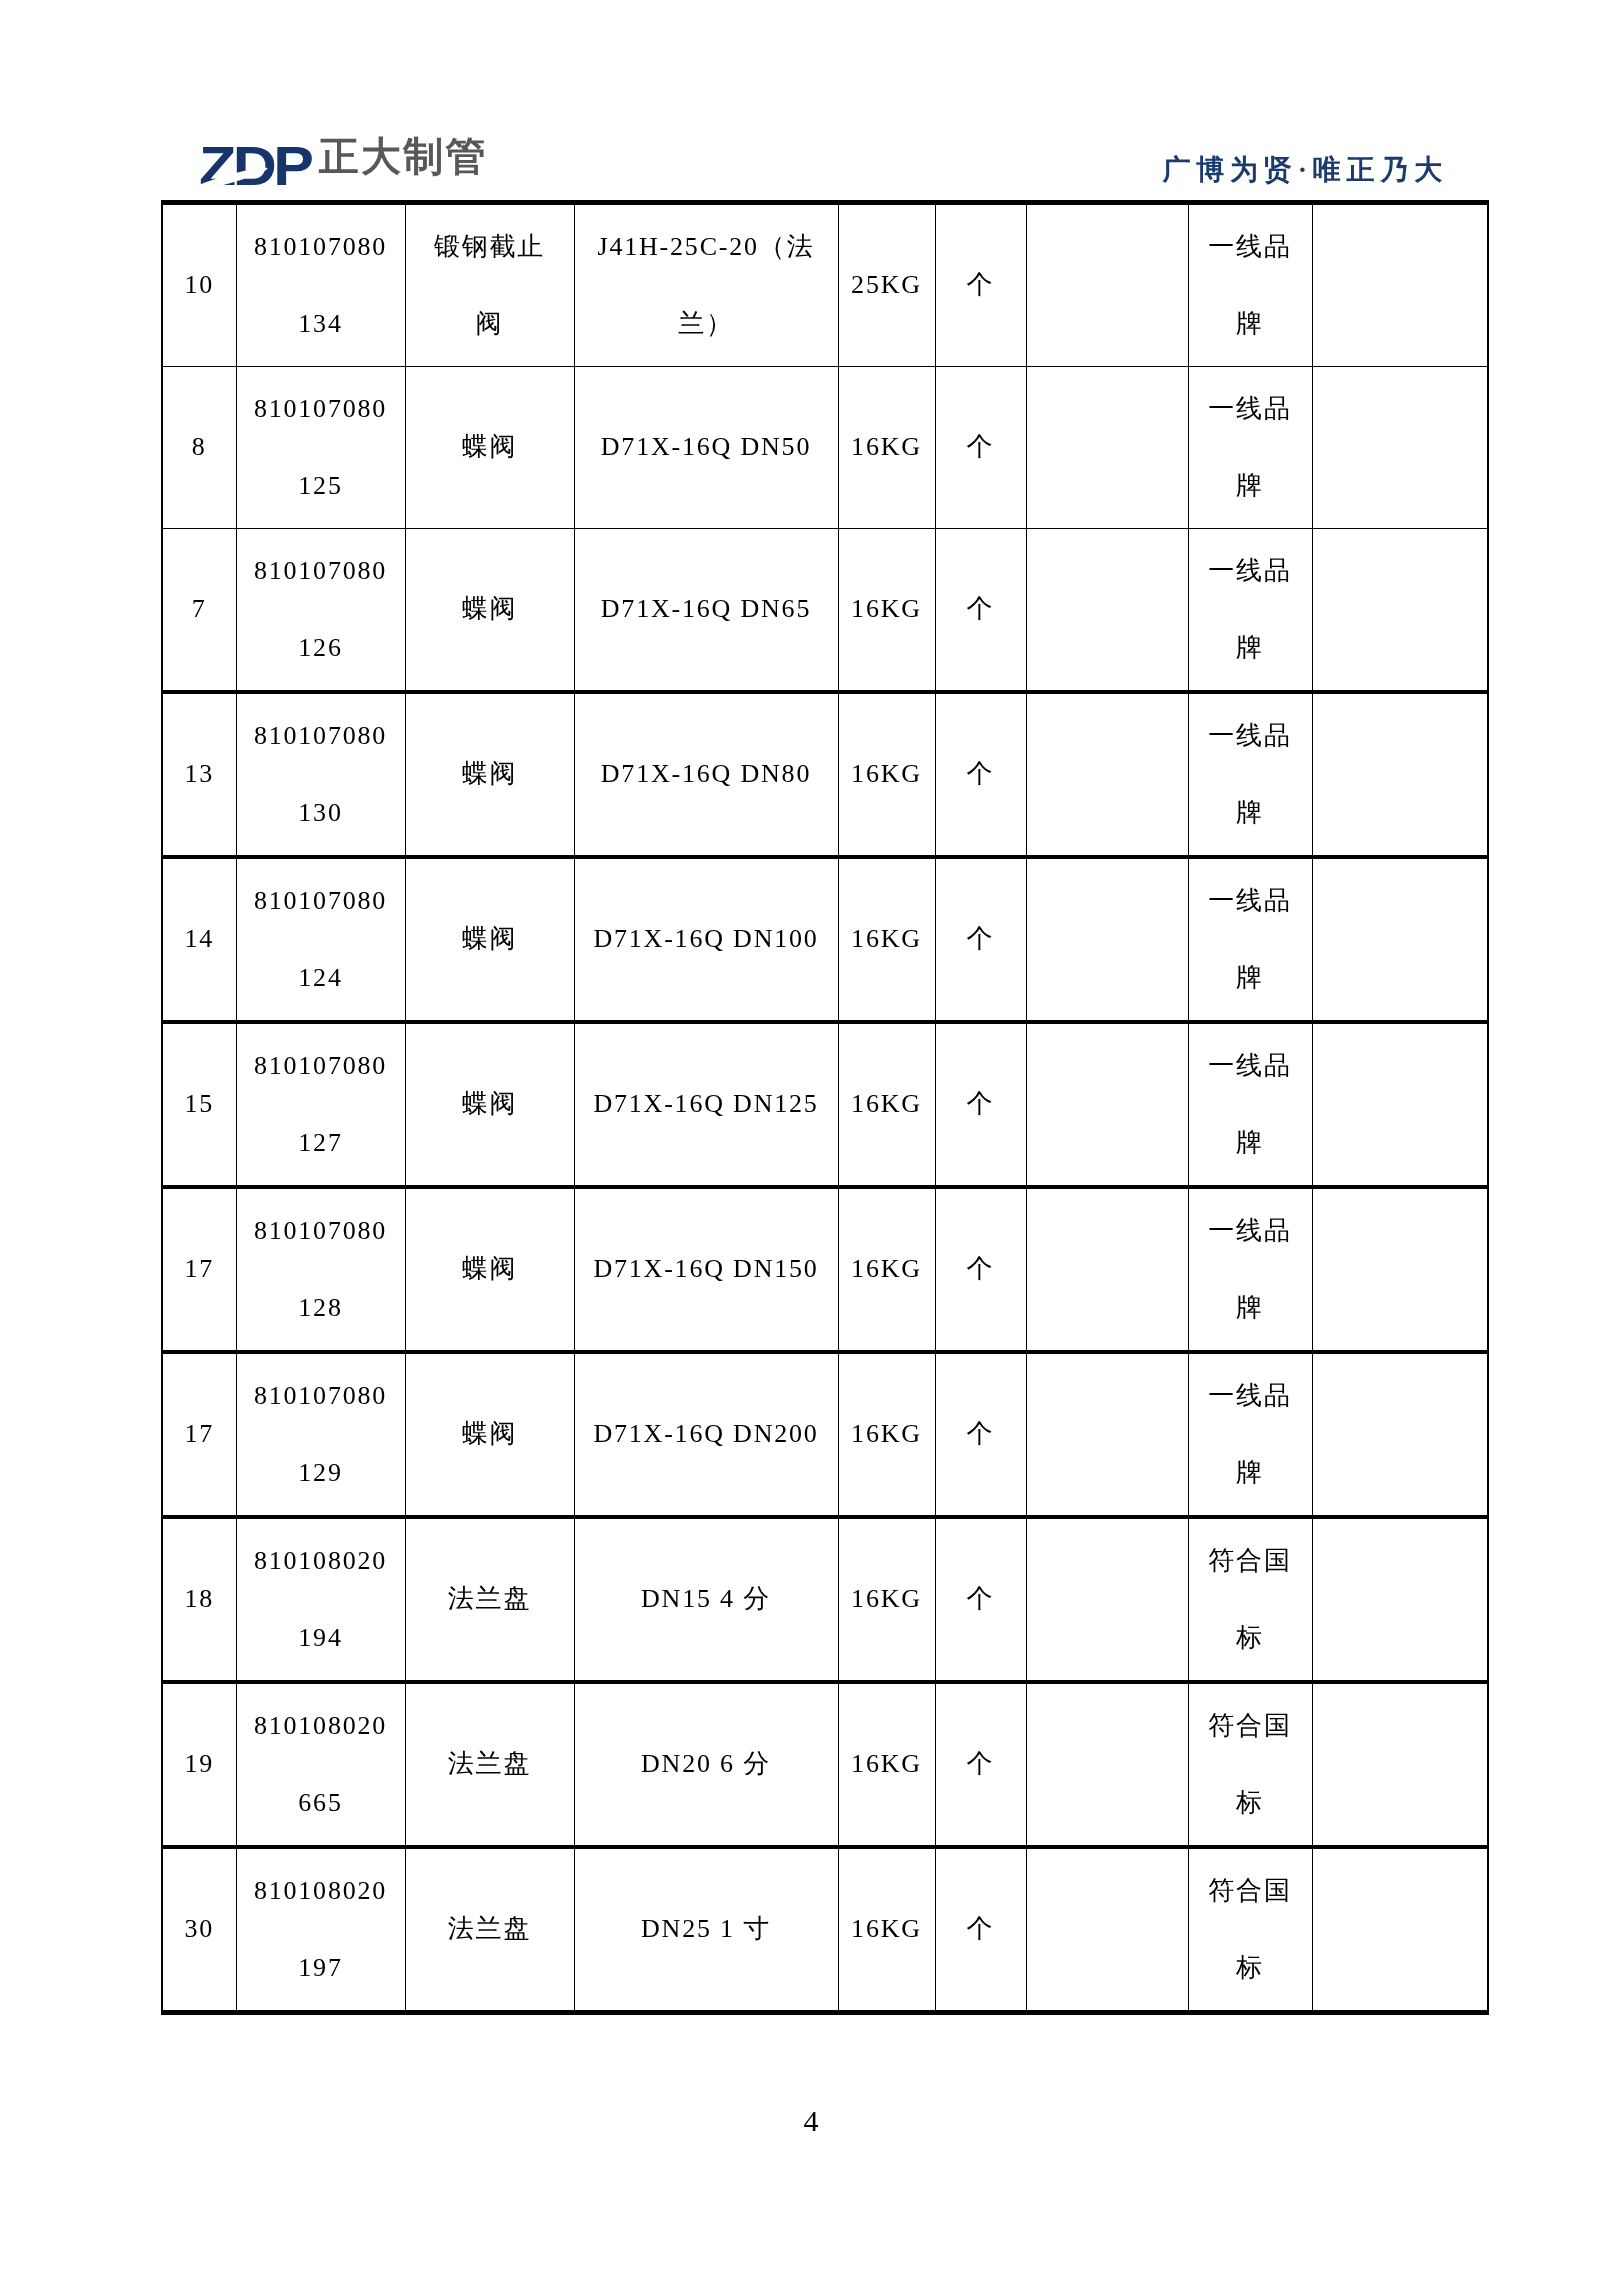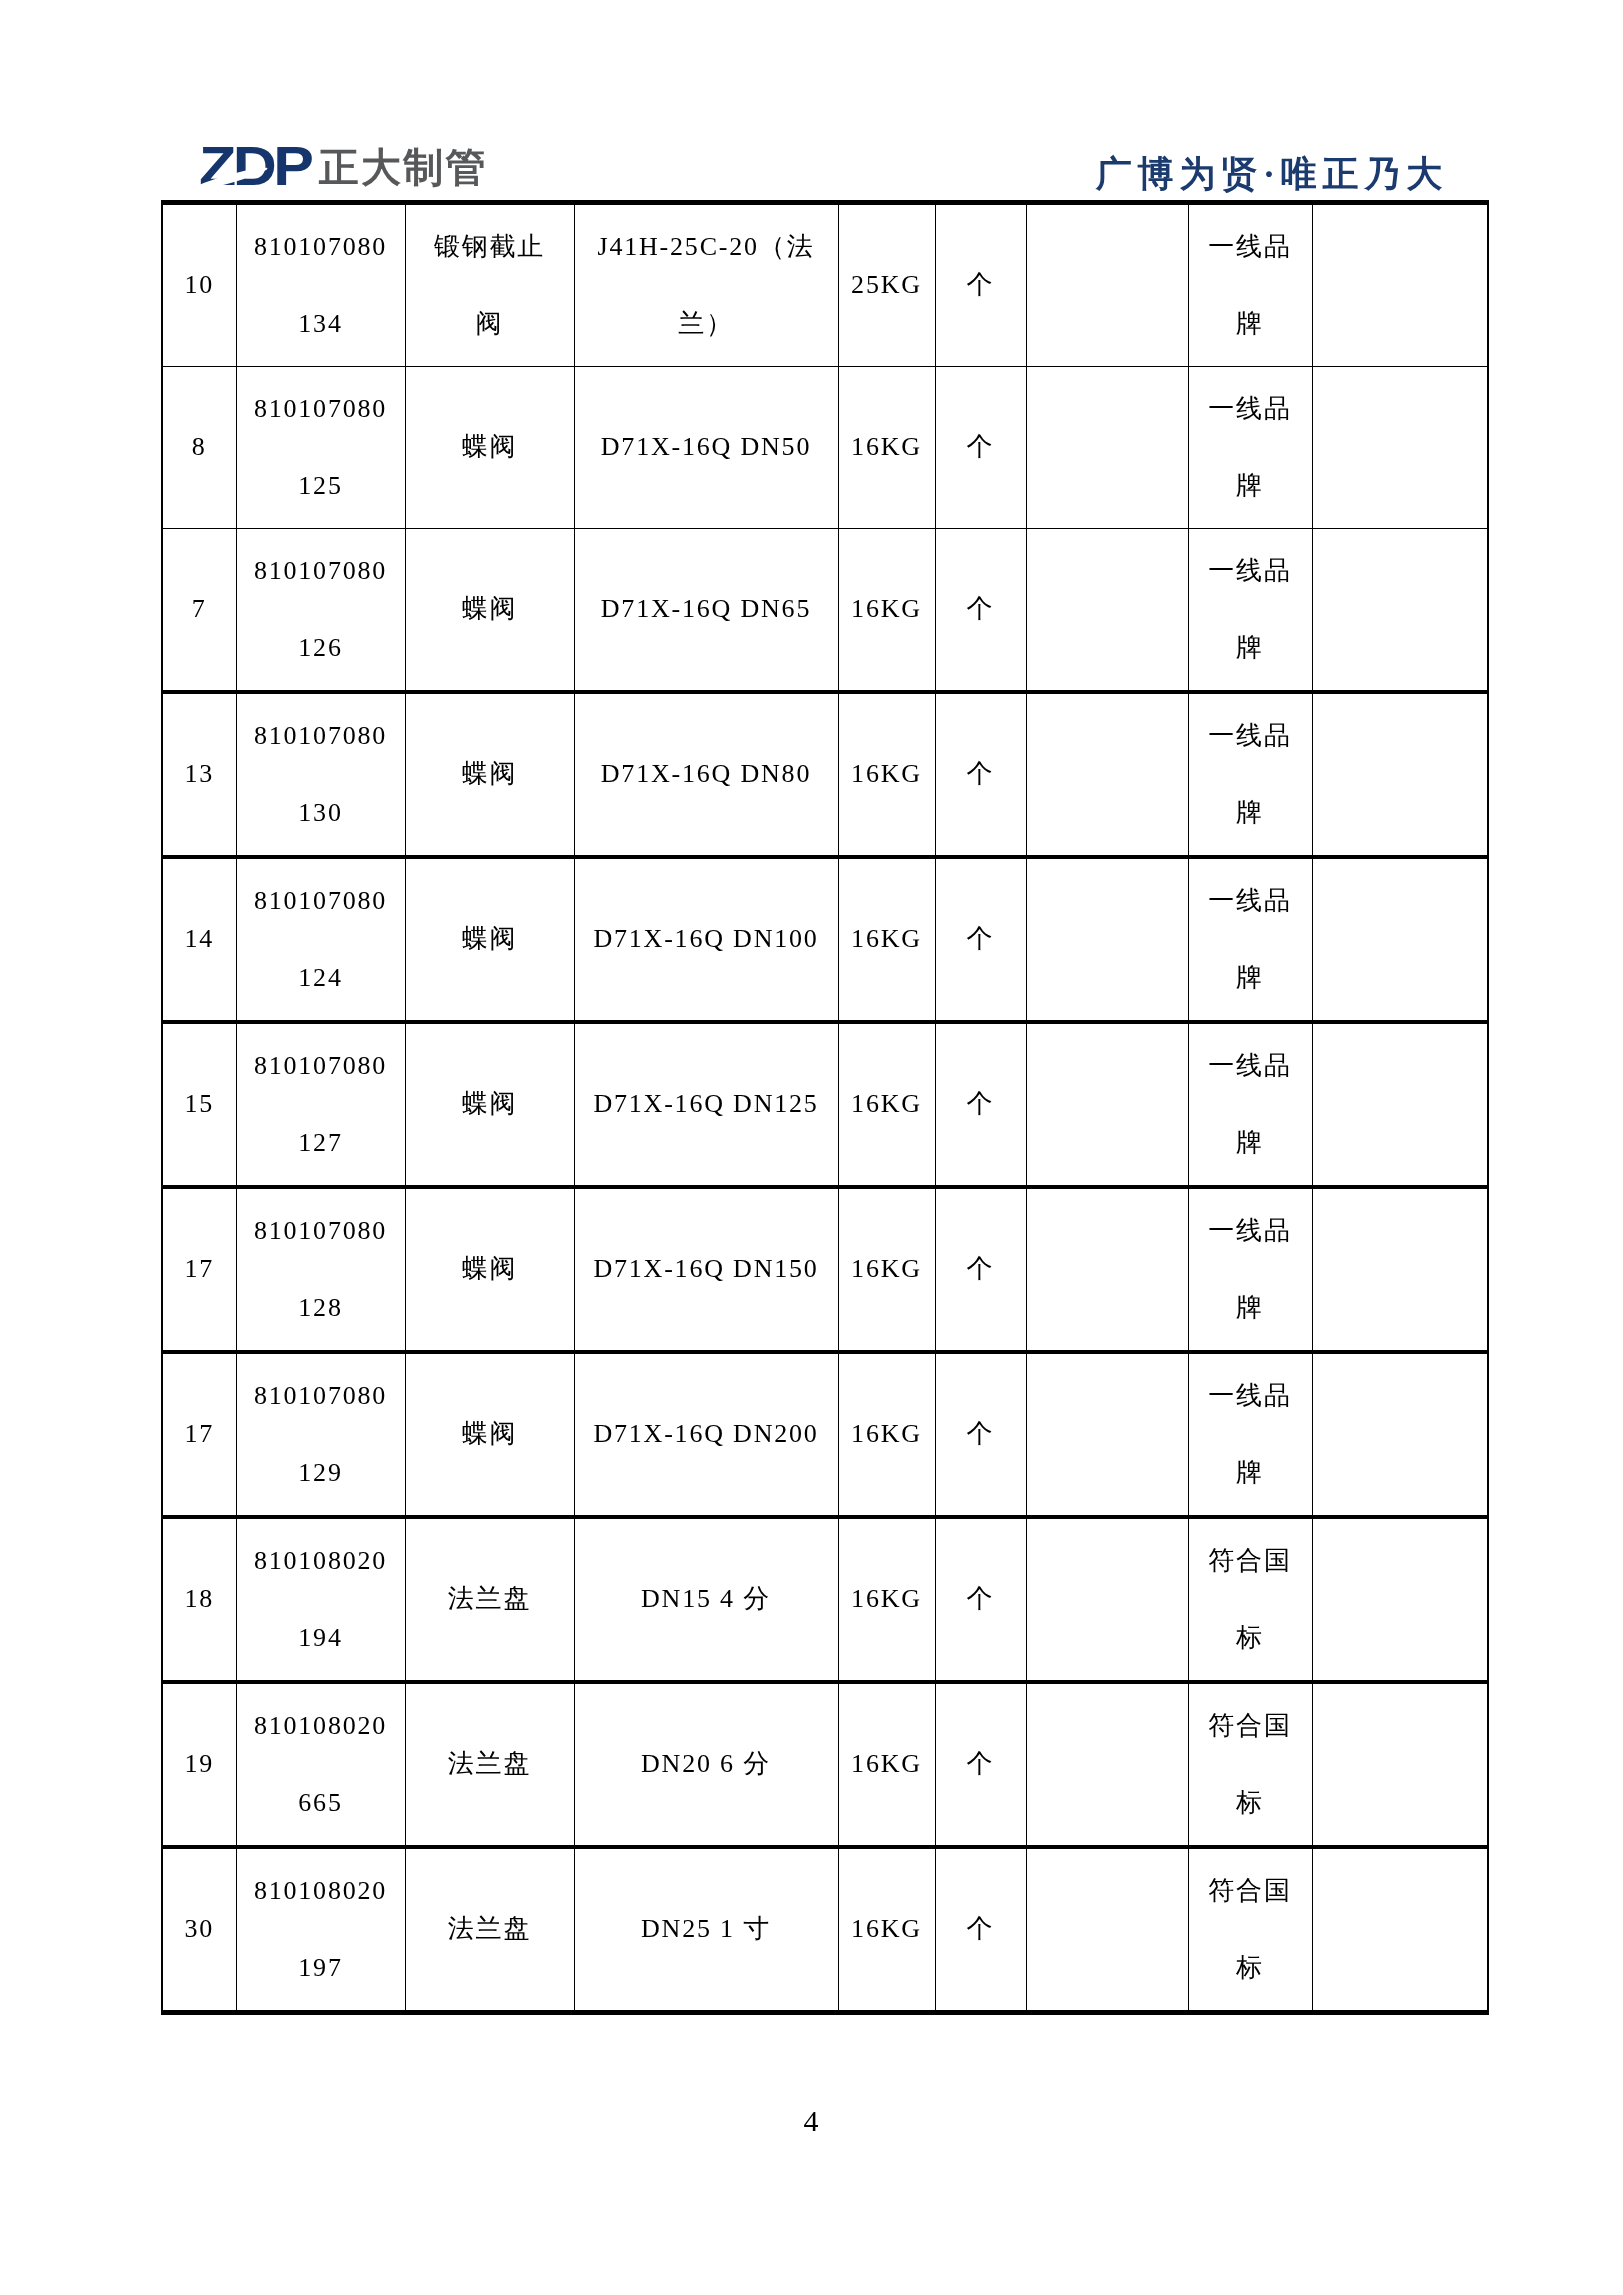--- a/index.html
+++ b/index.html
@@ -12,21 +12,20 @@
     color:#000;
     overflow:hidden;
   }
 
   
   .header-logo{
     position:absolute;
     left:199px;
     top:136px;
     display:flex;
-    align-items:center;
     gap:8.2px;
     white-space:nowrap;
   }
   .logo-zdp{
     position:relative;
     display:inline-block;
     font-family:"Liberation Sans","DejaVu Sans",sans-serif;
     font-weight:900;
     font-size:61px;
     line-height:1;
@@ -51,21 +50,21 @@
     line-height:1;
     letter-spacing:2.3px;
     color:var(--logo_gray,#57585a);
   }
   .header-slogan{
     position:absolute;
     top:153px;
     right:175px;
     font-family:"Liberation Serif","DejaVu Serif",serif;
     font-weight:bold;
-    font-size:36px;
+    font-size:28px;
     line-height:1.2;
     letter-spacing:5.8px;
     color:var(--slogan_navy,#1b3a6e);
     white-space:nowrap;
   }
 
   
   table.product-table{
     position:absolute;
     left:161px;

